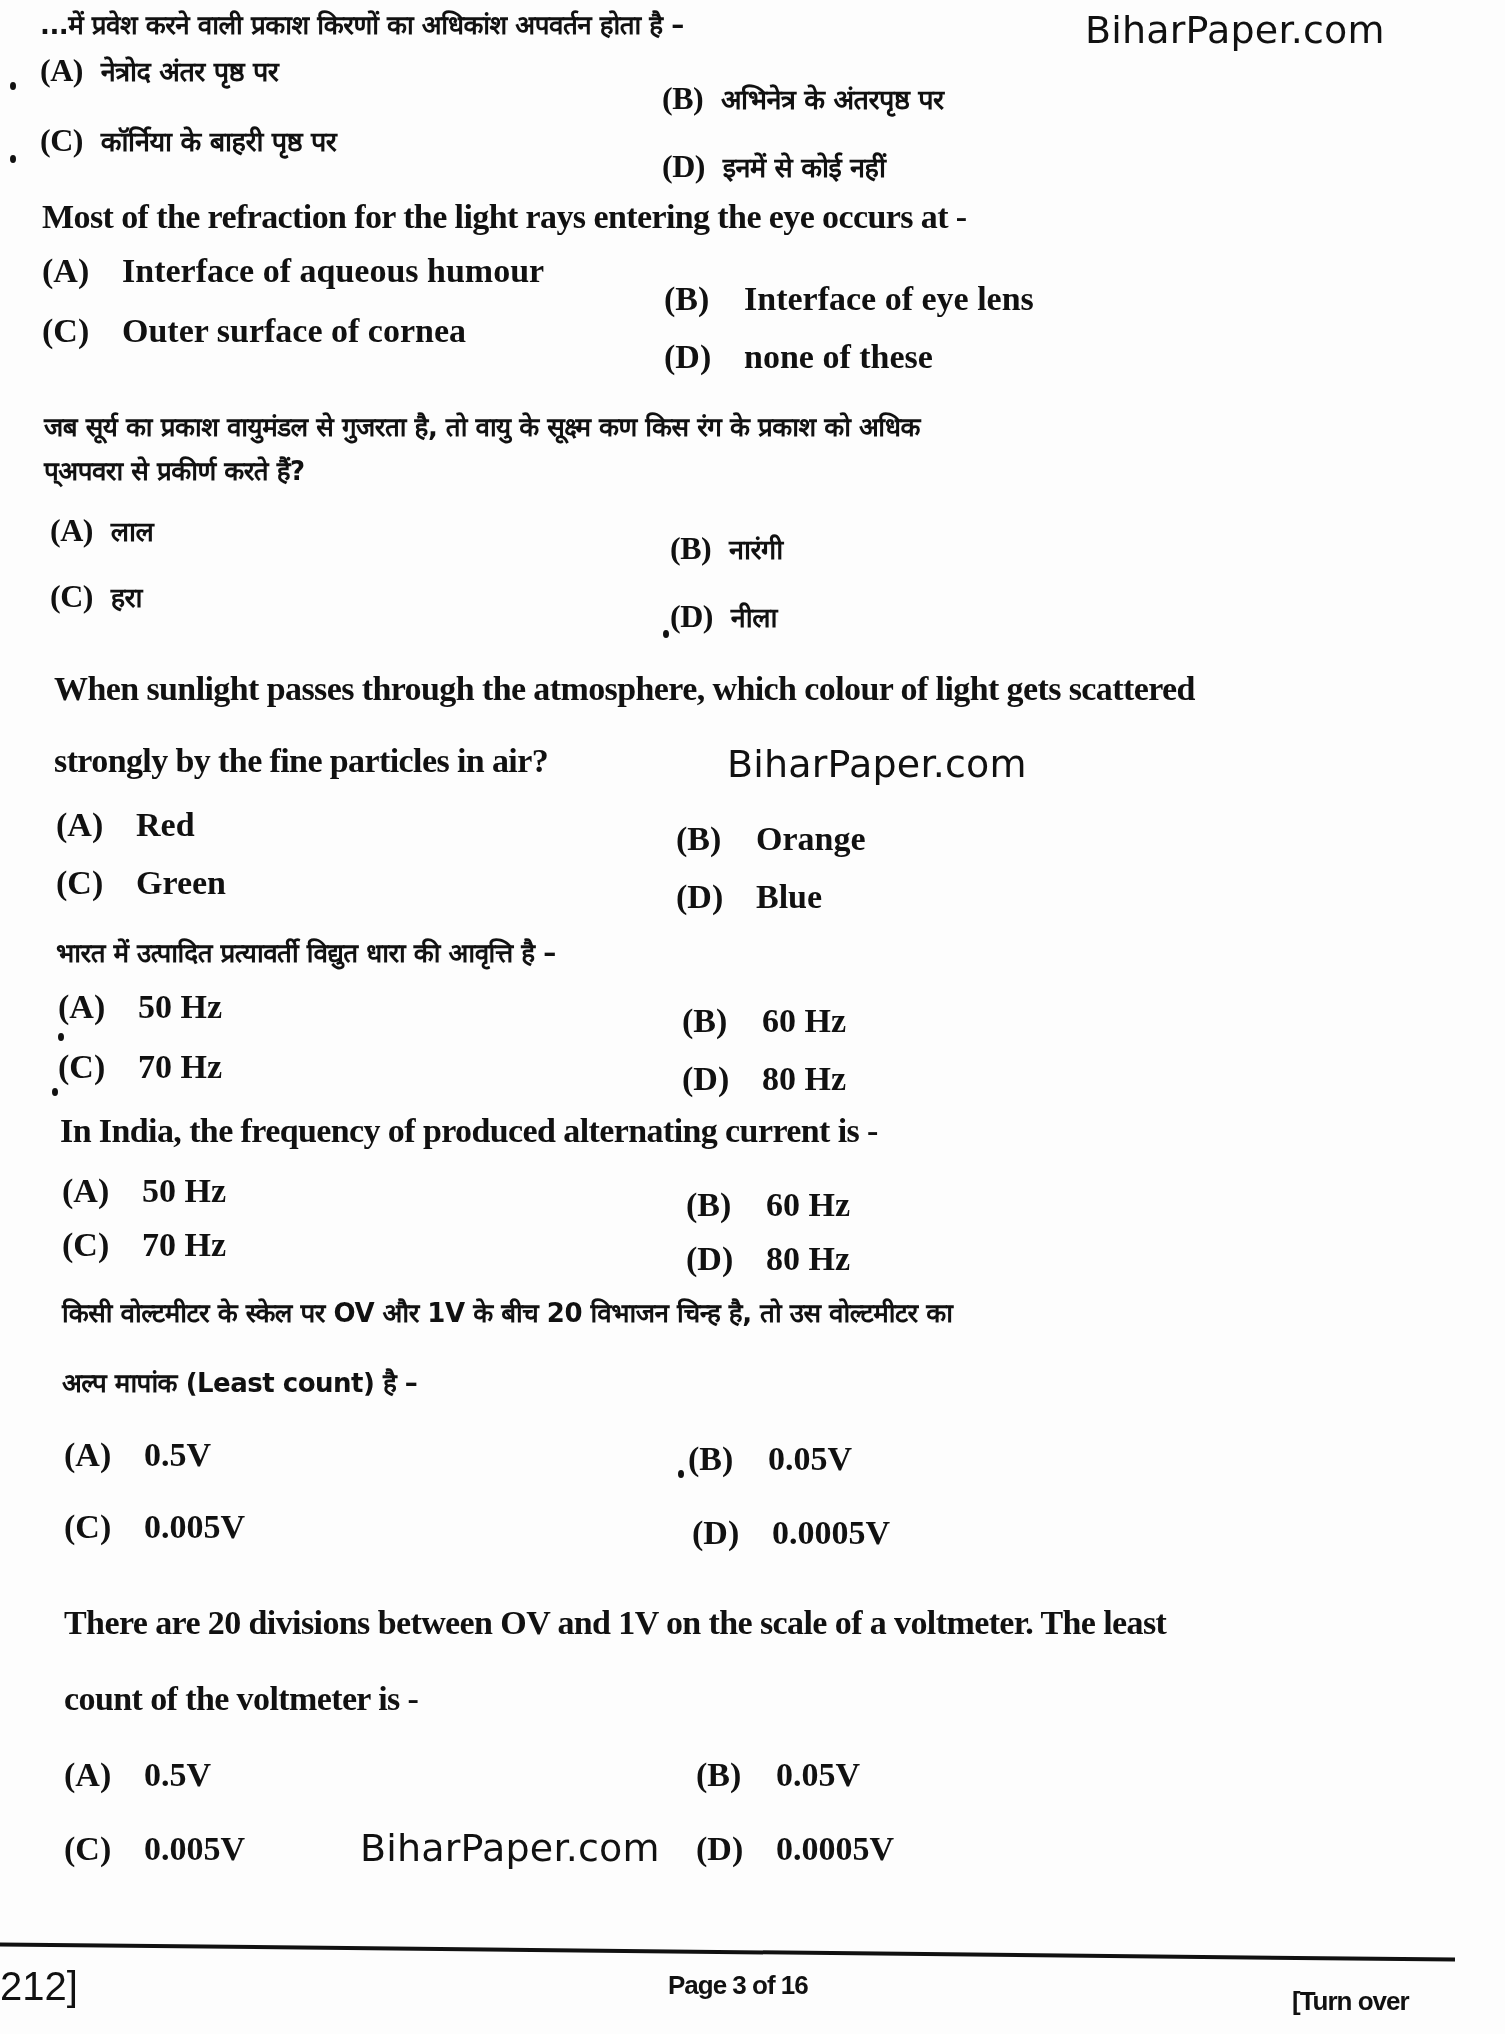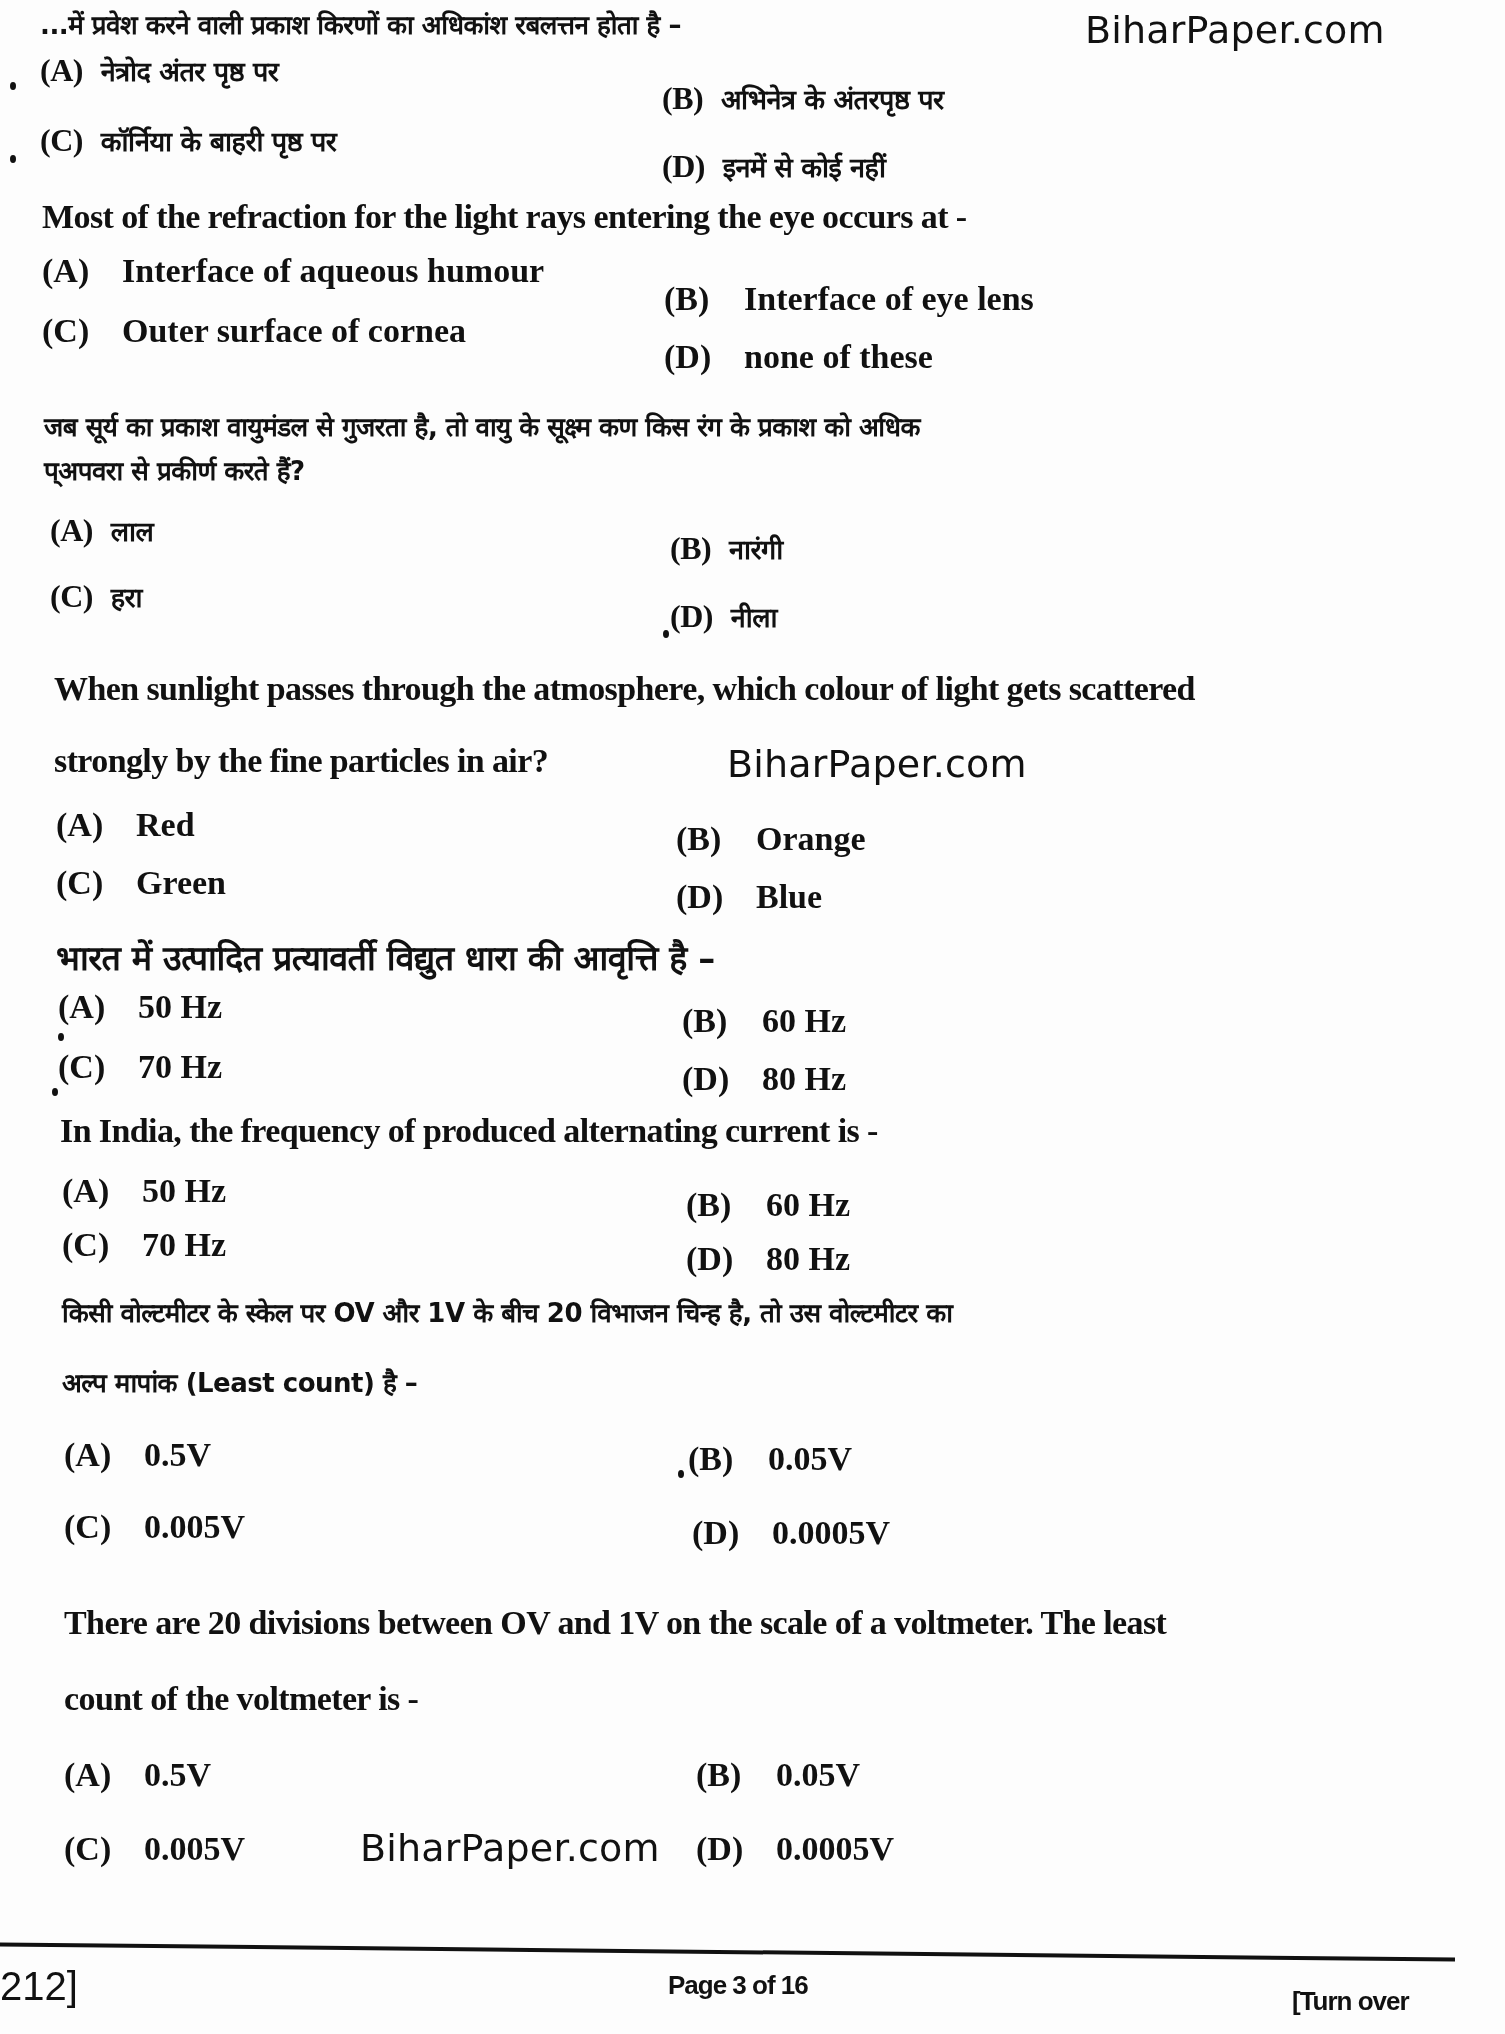--- a/index.html
+++ b/index.html
@@ -15,21 +15,21 @@
   .wm { font-family:"DejaVu Sans", sans-serif; font-size:38px; color:#111; font-weight:normal; letter-spacing:0.2px; }
   .dot { position:absolute; width:6px; height:8px; background:#111; border-radius:50%; }
   .footer-line { position:absolute; left:0; top:1950px; width:1455px; height:4px; background:#111; transform:skew(0deg,0.6deg); }
   .foot-left { font-family:"Liberation Sans", sans-serif; font-weight:normal; font-size:40px; }
   .foot-mid { font-family:"Liberation Sans", sans-serif; font-weight:bold; font-size:26px; letter-spacing:-1px; }
   .foot-right { font-family:"Liberation Sans", sans-serif; font-weight:bold; font-size:26px; letter-spacing:-1px; }
 </style>
 </head>
 <body>
 
-<div class="abs hi" style="left:40px; top:6px; font-size:26px;">...में प्रवेश करने वाली प्रकाश किरणों का अधिकांश रबलत्तन होता है –</div>
+<div class="abs hi" style="left:40px; top:6px; font-size:26px;">...में प्रवेश करने वाली प्रकाश किरणों का अधिकांश अपवर्तन होता है –</div>
 <div class="abs wm" style="left:1085px; top:8px;">BiharPaper.com</div>
 
 <div class="abs hi" style="left:40px; top:52px;"><span style="font-family:'Liberation Serif',serif;font-size:32px;">(A)</span>&nbsp;&nbsp;<span>नेत्रोद अंतर पृष्ठ पर</span></div>
 <div class="abs hi" style="left:662px; top:80px;"><span style="font-family:'Liberation Serif',serif;font-size:32px;">(B)</span>&nbsp;&nbsp;<span>अभिनेत्र के अंतरपृष्ठ पर</span></div>
 <div class="abs hi" style="left:40px; top:122px;"><span style="font-family:'Liberation Serif',serif;font-size:32px;">(C)</span>&nbsp;&nbsp;<span>कॉर्निया के बाहरी पृष्ठ पर</span></div>
 <div class="abs hi" style="left:662px; top:148px;"><span style="font-family:'Liberation Serif',serif;font-size:32px;">(D)</span>&nbsp;&nbsp;<span>इनमें से कोई नहीं</span></div>
 <div class="dot" style="left:10px; top:82px;"></div>
 <div class="dot" style="left:10px; top:155px;"></div>
 
 <div class="abs en" style="left:42px; top:198px;">Most of the refraction for the light rays entering the eye occurs at -</div>
@@ -47,21 +47,21 @@
 <div class="dot" style="left:663px; top:630px;"></div>
 
 <div class="abs en" style="left:54px; top:670px;">When sunlight passes through the atmosphere, which colour of light gets scattered</div>
 <div class="abs en" style="left:54px; top:742px;">strongly by the fine particles in air?</div>
 <div class="abs wm" style="left:727px; top:742px;">BiharPaper.com</div>
 <div class="abs opt" style="left:56px; top:806px;"><span class="lbl">(A)</span><span>Red</span></div>
 <div class="abs opt" style="left:676px; top:820px;"><span class="lbl">(B)</span><span>Orange</span></div>
 <div class="abs opt" style="left:56px; top:864px;"><span class="lbl">(C)</span><span>Green</span></div>
 <div class="abs opt" style="left:676px; top:878px;"><span class="lbl">(D)</span><span>Blue</span></div>
 
-<div class="abs hi" style="left:56px; top:934px; font-size:34px;">भारत में उत्पादित प्रत्यावर्ती विद्युत धारा की आवृत्ति है –</div>
+<div class="abs hi" style="left:56px; top:934px; font-size:26px;">भारत में उत्पादित प्रत्यावर्ती विद्युत धारा की आवृत्ति है –</div>
 <div class="abs opt" style="left:58px; top:988px;"><span class="lbl">(A)</span><span>50 Hz</span></div>
 <div class="abs opt" style="left:682px; top:1002px;"><span class="lbl">(B)</span><span>60 Hz</span></div>
 <div class="abs opt" style="left:58px; top:1048px;"><span class="lbl">(C)</span><span>70 Hz</span></div>
 <div class="abs opt" style="left:682px; top:1060px;"><span class="lbl">(D)</span><span>80 Hz</span></div>
 <div class="dot" style="left:58px; top:1033px;"></div>
 <div class="dot" style="left:52px; top:1088px;"></div>
 
 <div class="abs en" style="left:60px; top:1112px;">In India, the frequency of produced alternating current is -</div>
 <div class="abs opt" style="left:62px; top:1172px;"><span class="lbl">(A)</span><span>50 Hz</span></div>
 <div class="abs opt" style="left:686px; top:1186px;"><span class="lbl">(B)</span><span>60 Hz</span></div>

